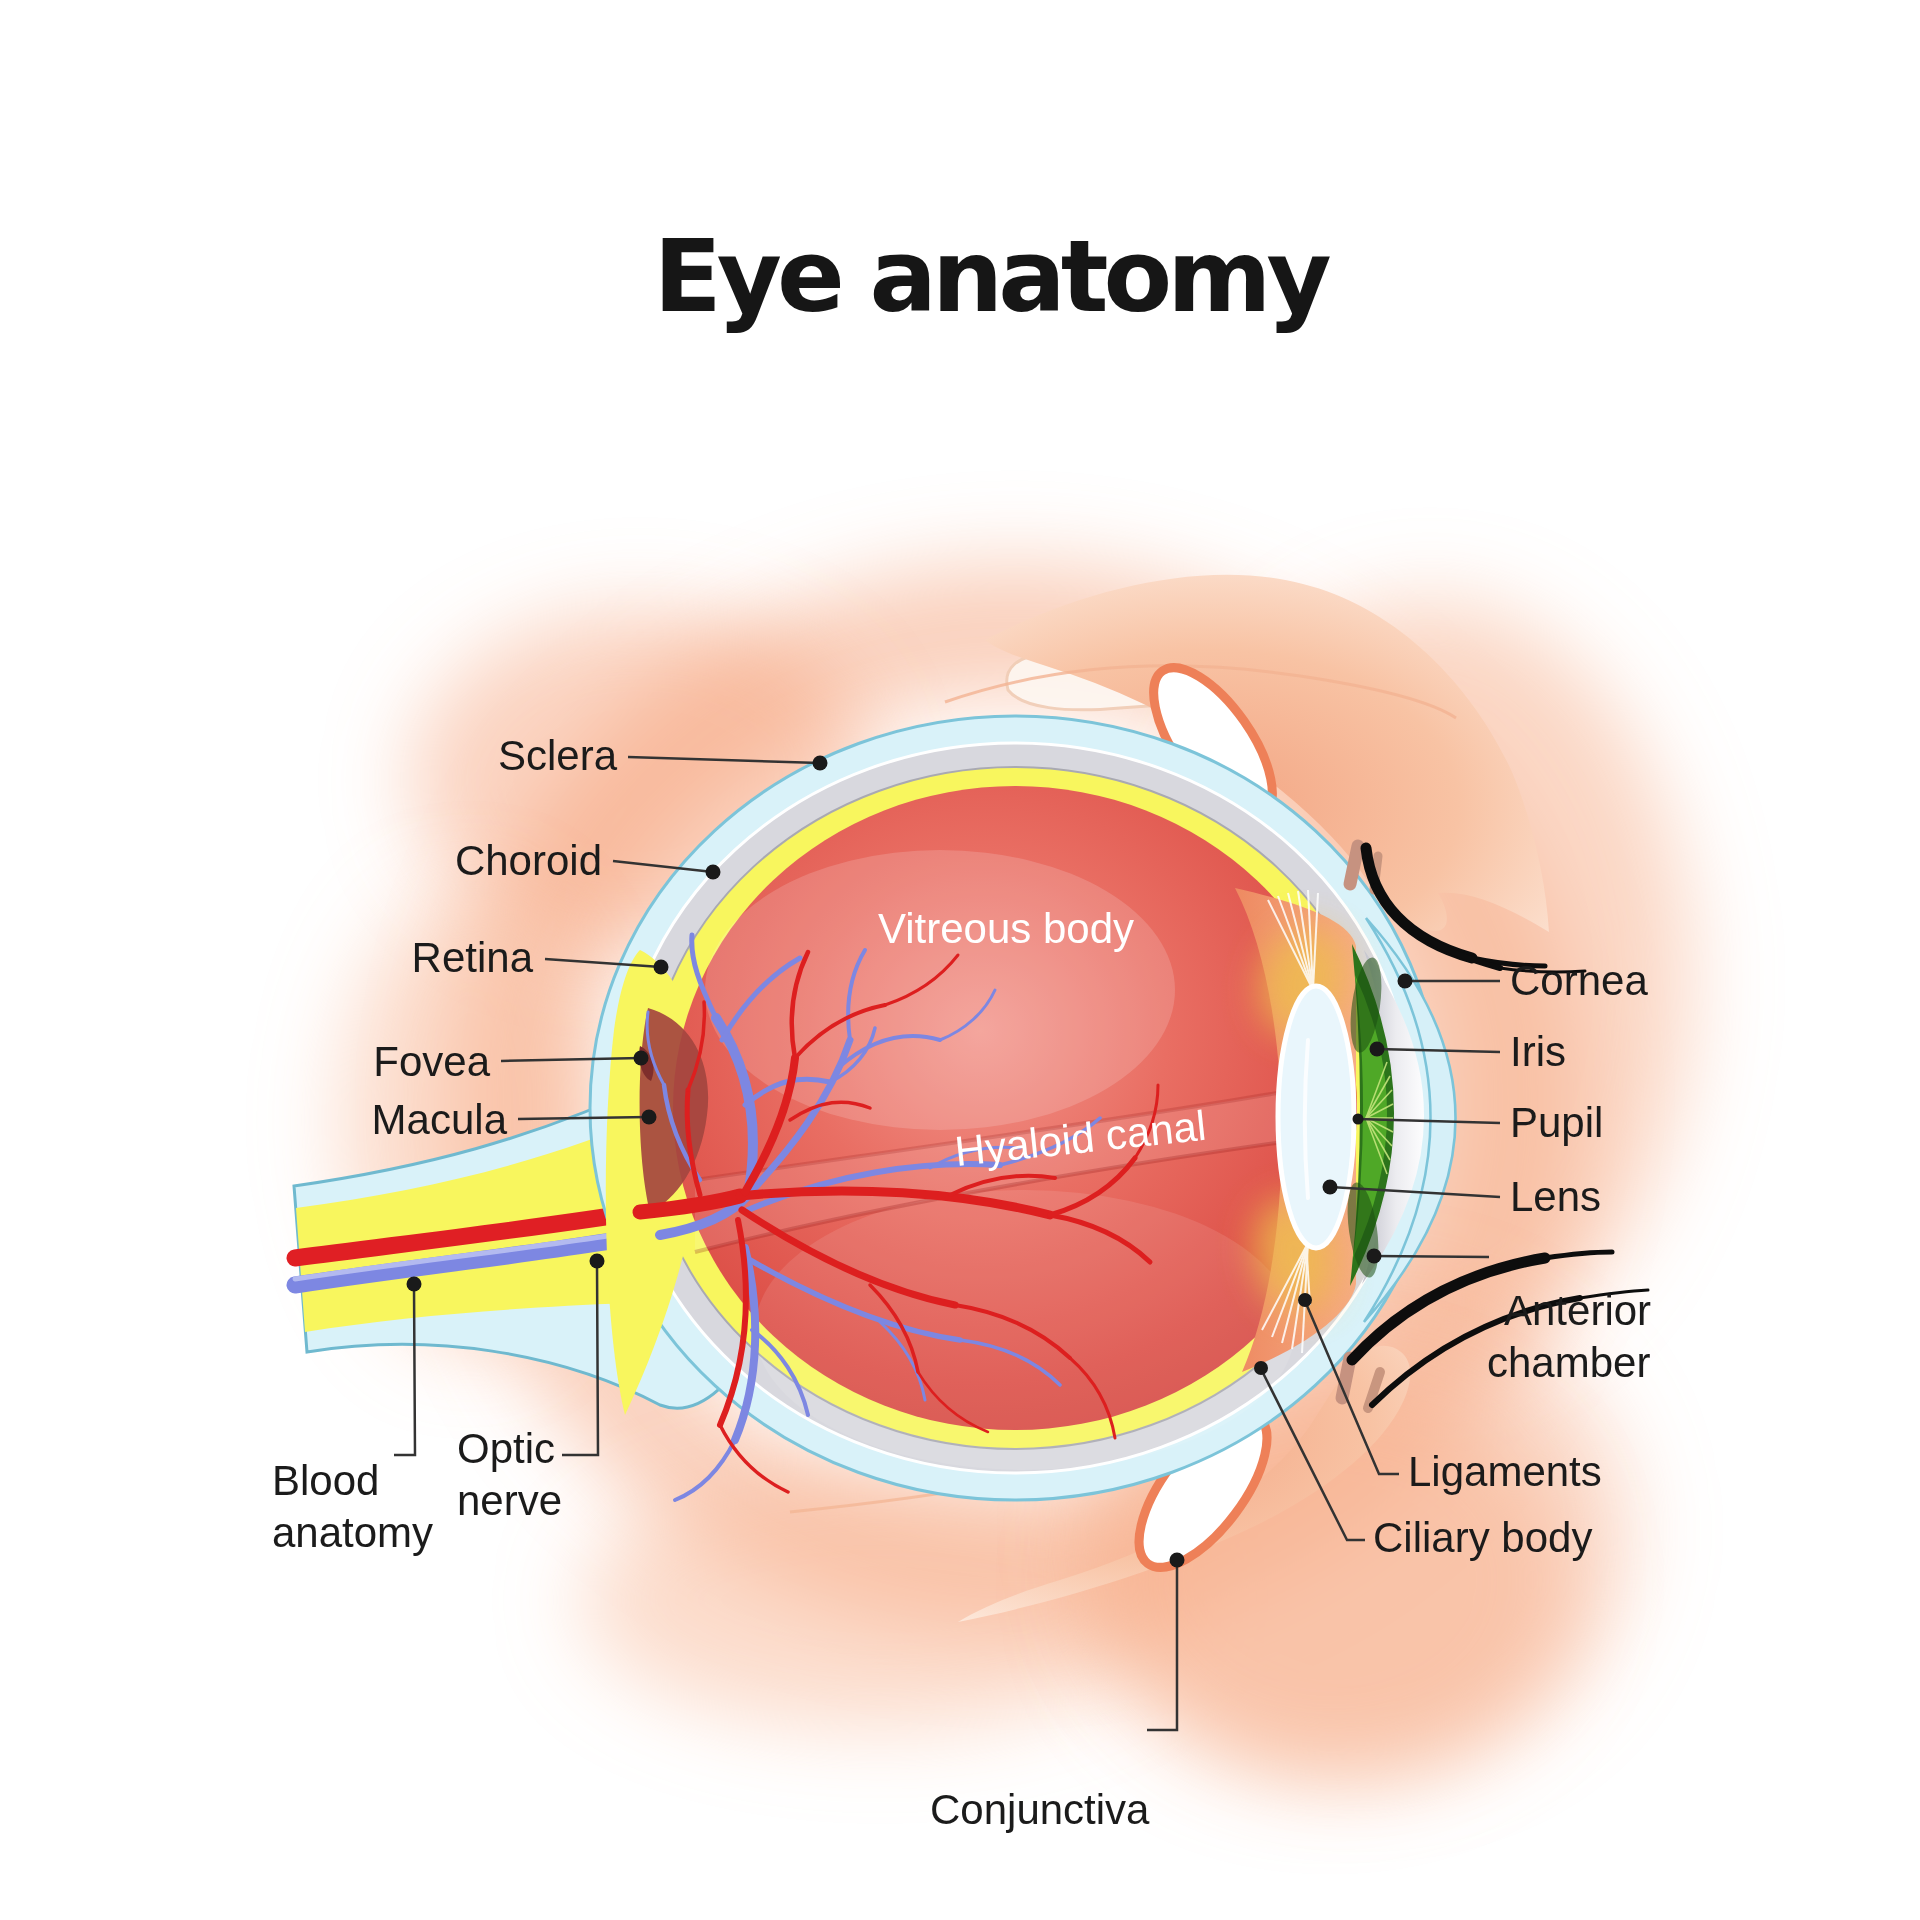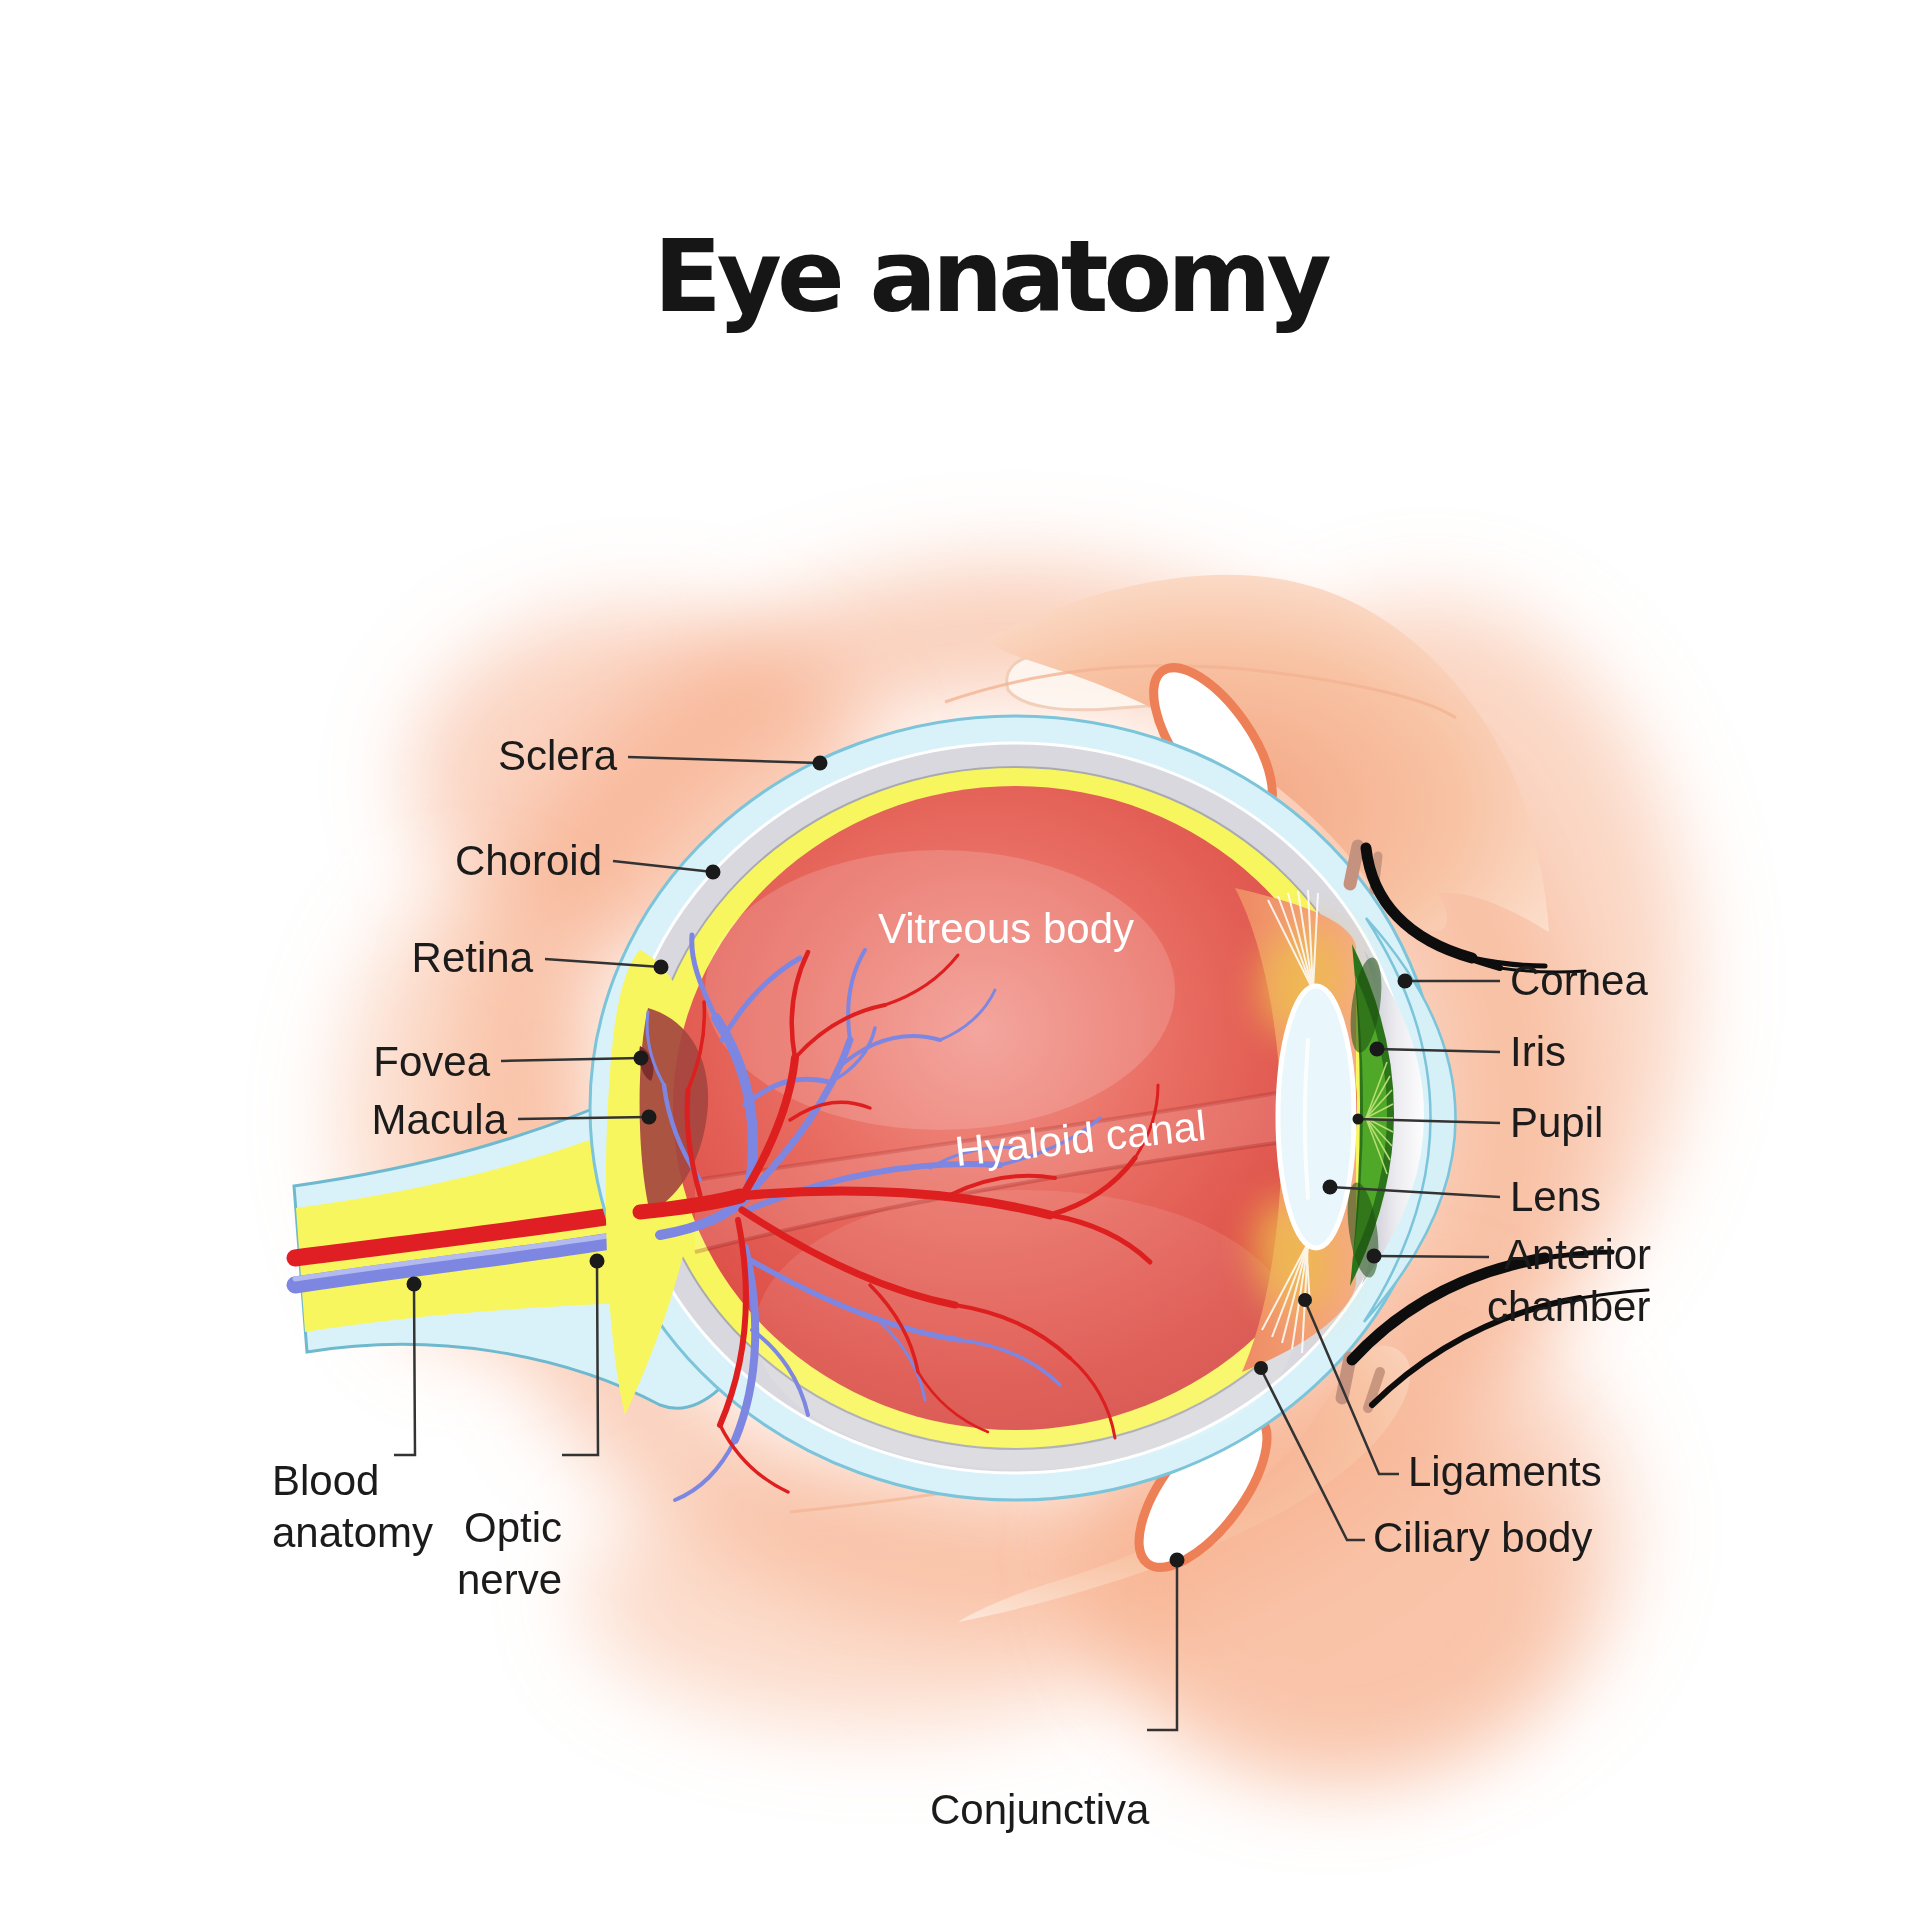--- a/index.html
+++ b/index.html
@@ -279,30 +279,30 @@
 
   <div class="lbl ra" style="right:1303px;top:730px;">Sclera</div>
   <div class="lbl ra" style="right:1318px;top:835px;">Choroid</div>
   <div class="lbl ra" style="right:1387px;top:932px;">Retina</div>
   <div class="lbl ra" style="right:1430px;top:1036px;">Fovea</div>
   <div class="lbl ra" style="right:1413px;top:1094px;">Macula</div>
   <div class="lbl" style="left:272px;top:1423px;margin-top:32px;">
     <div>Blood</div>
     <div>anatomy</div>
   </div>
-  <div class="lbl" style="left:457px;top:1502px;text-align:right;">
+  <div class="lbl" style="left:457px;top:1423px;">
     <div>Optic</div>
     <div>nerve</div>
   </div>
 
   <div class="lbl" style="left:1510px;top:955px;">Cornea</div>
   <div class="lbl" style="left:1510px;top:1026px;">Iris</div>
   <div class="lbl" style="left:1510px;top:1097px;">Pupil</div>
   <div class="lbl" style="left:1510px;top:1171px;">Lens</div>
-  <div class="lbl" style="left:1487px;top:1229px;">
+  <div class="lbl" style="left:1487px;top:1285px;">
     <div class="ind">Anterior</div>
     <div>chamber</div>
   </div>
   <div class="lbl" style="left:1408px;top:1446px;">Ligaments</div>
   <div class="lbl" style="left:1373px;top:1512px;">Ciliary body</div>
   <div class="lbl" style="left:930px;top:1784px;">Conjunctiva</div>
 
   <div class="lbl white" style="left:878px;top:903px;">Vitreous body</div>
   <div class="lbl white rot" style="left:955px;top:1126px;">Hyaloid canal</div>
 

